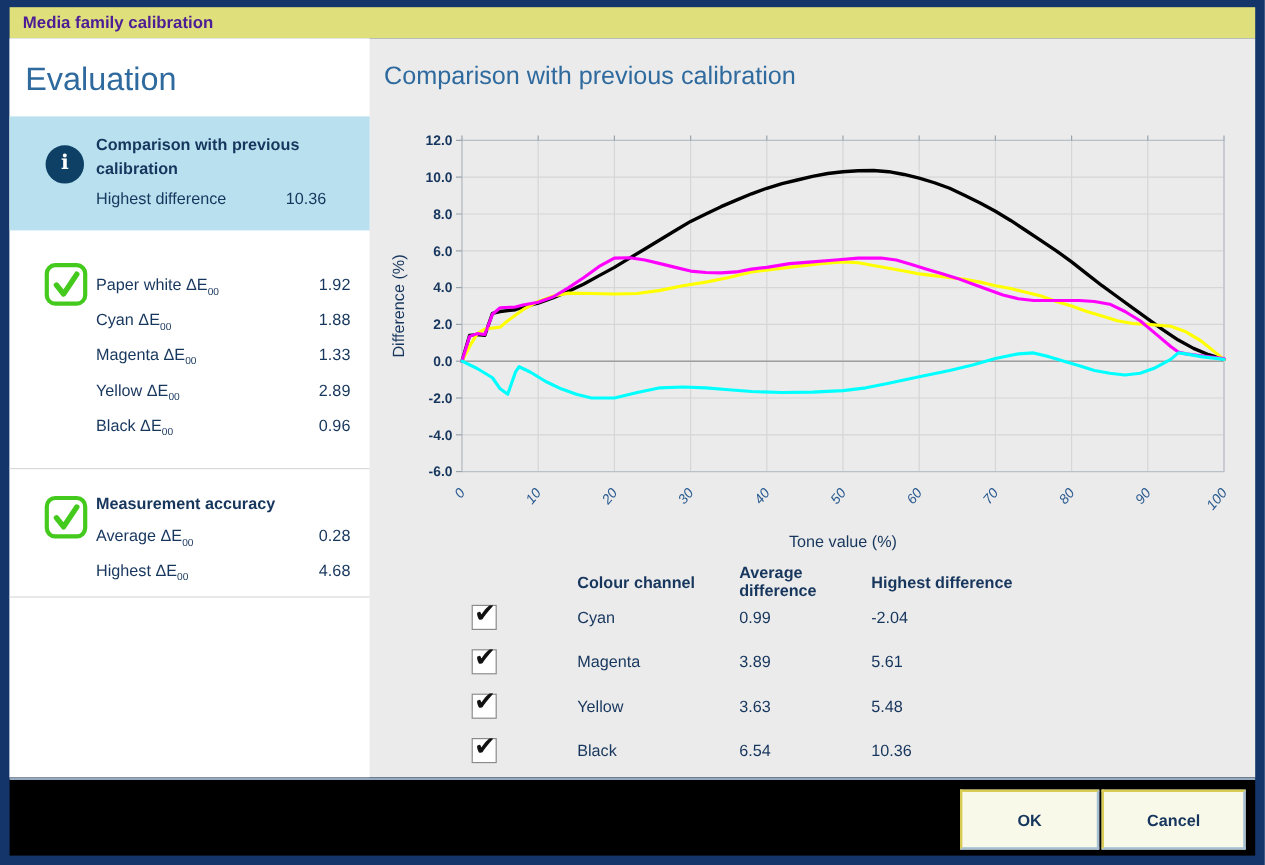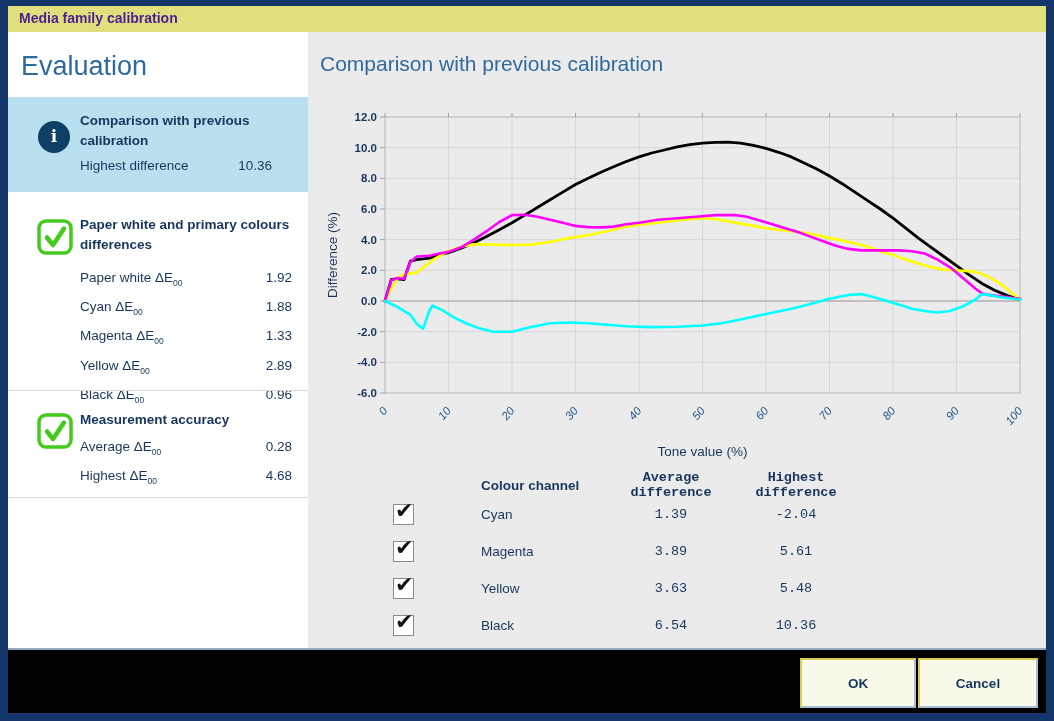--- a/index.html
+++ b/index.html
@@ -49,21 +49,21 @@
   .main-heading { position:absolute; left:12px; top:20px; font-size:21px; color:#2f6a9e; font-weight:normal; }
 
   #chart { position:absolute; left:12px; top:75px; }
   #chart text { font-family:"Liberation Sans", sans-serif; }
   .xaxis-title { position:absolute; left:77px; top:412px; width:635px; text-align:center;
     font-size:13.5px; color:#17365d; }
 
   .ctable { position:absolute; left:83px; top:438px; width:475px; color:#17365d; font-size:13.5px; }
   .trow { display:grid; grid-template-columns:42px 48px 135px 110px 140px; align-items:center; height:37px; }
   .thead { height:26px; font-weight:bold; }
-  .col-r { text-align:center;font-family:Liberation Mono, monospace; }
+  .col-r { text-align:left; }
   .cbx { width:21px; height:21px; margin-left:2px; background:#ffffff; border:1px solid #8a8a8a;
     position:relative; cursor:pointer; }
   .cbx .mark { position:absolute; left:1px; top:-7px; font-size:22px; color:#111111; }
   .swatch { width:34px; height:36px; }
 
   
   .footer { position:absolute; left:8px; right:8px; top:648px; height:65px; background:#000000;
     border-top:2px solid #93a9c0; }
   .btn { position:absolute; top:8px; height:50px; background:#f8f9e9; color:#17365d;
     font-family:"Liberation Sans", sans-serif; font-size:13.5px; font-weight:bold;
@@ -95,21 +95,20 @@
           </div>
         </div>
       </div>
 
       <div class="nav-item item2">
         <svg class="check-icon" width="38" height="38" viewBox="0 0 38 38">
           <rect x="3" y="3" width="32" height="32" rx="7" fill="#ffffff" stroke="#44c91d" stroke-width="3.5"></rect>
           <path d="M11 19.5 L17 27 L28 10.5" fill="none" stroke="#44c91d" stroke-width="4.5" stroke-linecap="round" stroke-linejoin="round"></path>
         </svg>
         <div class="item-text">
-          <div class="item-title">Paper white and primary colours differences</div>
           <div class="rows">
             <div class="kv">
                 <span><span>Paper white ΔE</span><sub>00</sub></span>
                 <span>1.92</span>
               </div>
             <div class="kv">
                 <span><span>Cyan ΔE</span><sub>00</sub></span>
                 <span>1.88</span>
               </div>
             <div class="kv">
@@ -236,21 +235,21 @@
           <span class="col-r">Average difference</span>
           <span class="col-r">Highest difference</span>
         </div>
 
         <div class="trow">
           <span class="cbx">
               <span class="mark">✔</span>
             </span>
           <span><span class="swatch" style="background: rgb(0, 255, 255);"></span></span>
           <span>Cyan</span>
-          <span class="col-r">1.39</span>
+          <span class="col-r">0.99</span>
           <span class="col-r">-2.04</span>
         </div>
         <div class="trow">
           <span class="cbx">
               <span class="mark">✔</span>
             </span>
           <span><span class="swatch" style="background: rgb(255, 0, 255);"></span></span>
           <span>Magenta</span>
           <span class="col-r">3.89</span>
           <span class="col-r">5.61</span>

